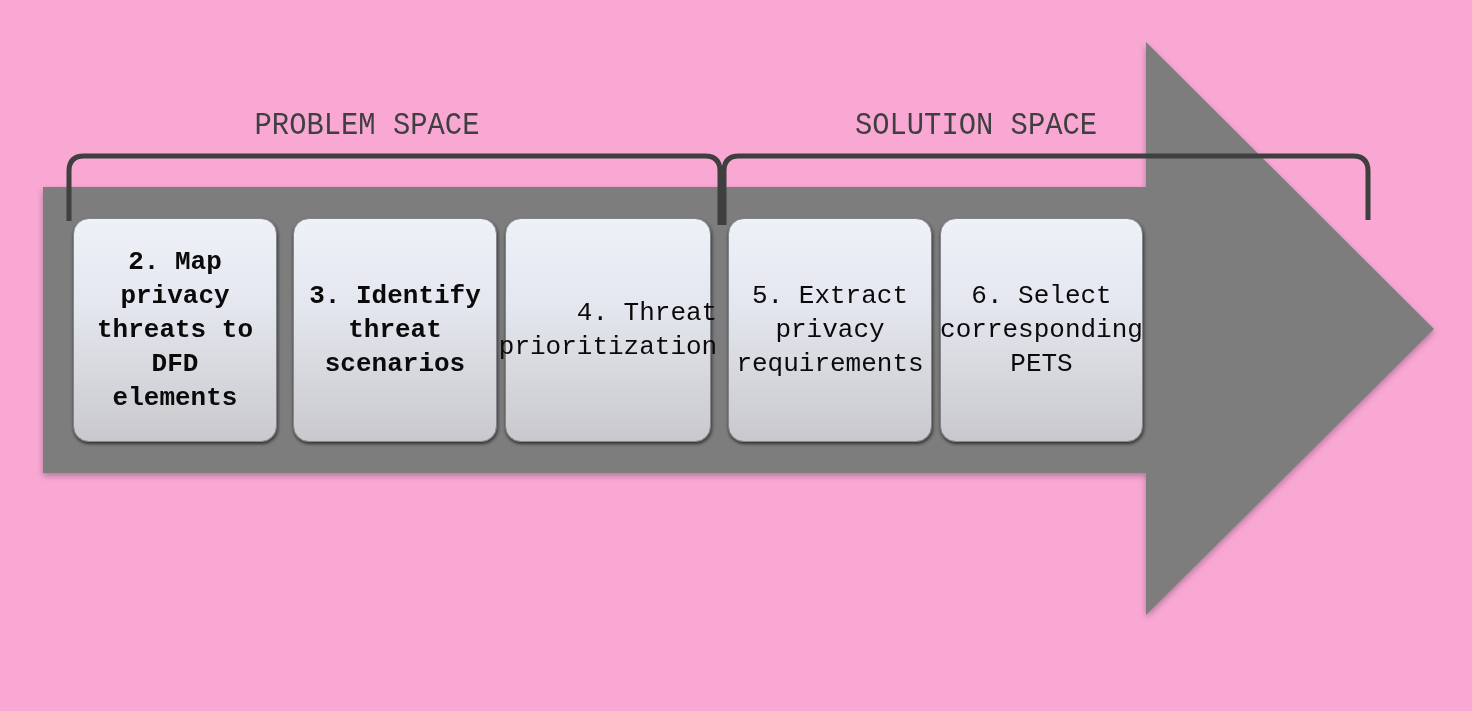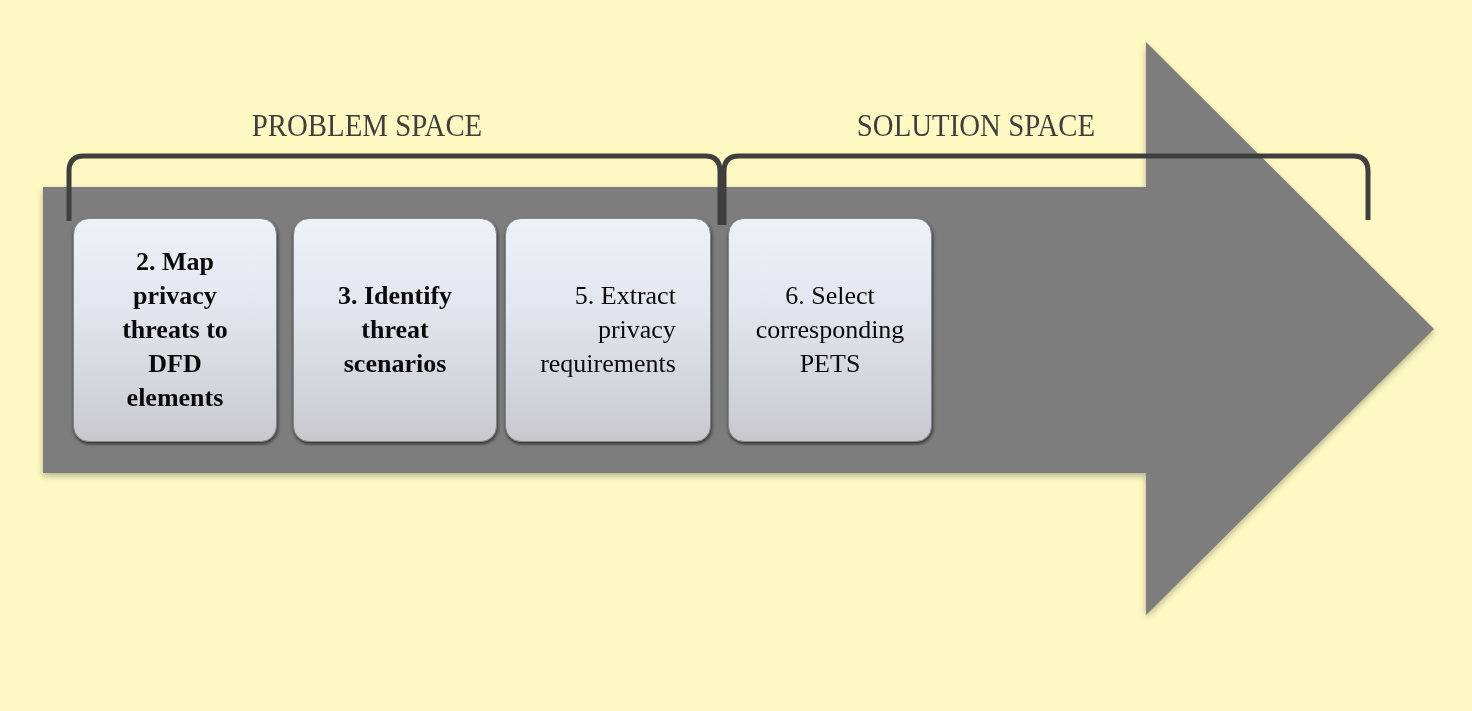--- a/index.html
+++ b/index.html
@@ -1,21 +1,21 @@
 <!DOCTYPE html>
 <html><head>
 <meta charset="utf-8">
 <style>
   html,body{margin:0;padding:0;background:#ffffff;}
   .canvas{
     position:relative;
     width:1472px;height:711px;
-    background:#fef9c3;
+    background:#f9a8d4;
     overflow:hidden;
-    font-family:Liberation Serif, serif;
+    font-family:Liberation Mono, monospace;
   }
   svg.layer{position:absolute;left:0;top:0;width:1472px;height:711px;}
 
   .space-label{
     position:absolute;
     top:103px;
     height:46px;
     line-height:46px;
     font-size:31px;
     letter-spacing:0px;
@@ -78,20 +78,24 @@
 threats to
 DFD
 elements</span>
       </div>
       <div class="step-box bold">
         <span class="step-label">3. Identify
 threat
 scenarios</span>
       </div>
       <div class="step-box">
+        <span class="step-label">4. Threat
+prioritization</span>
+      </div>
+      <div class="step-box">
         <span class="step-label">5. Extract
 privacy
 requirements</span>
       </div>
       <div class="step-box">
         <span class="step-label">6. Select
 corresponding
 PETS</span>
       </div>
     </div>

